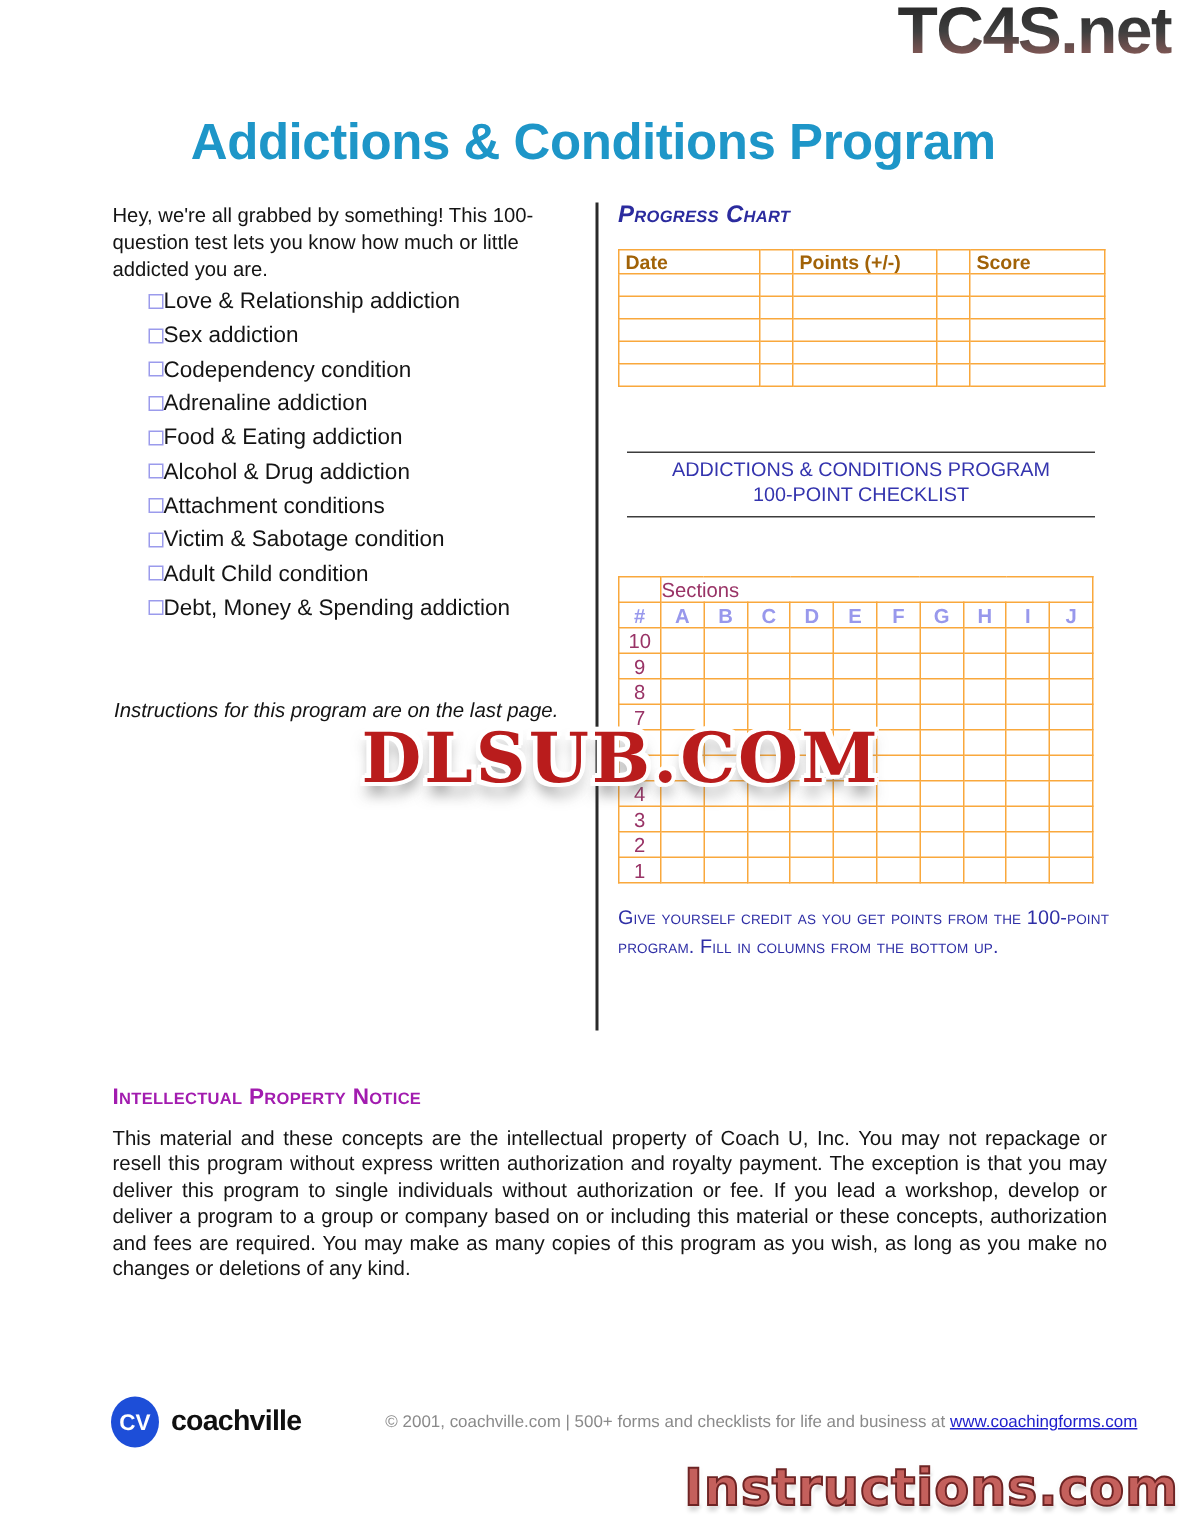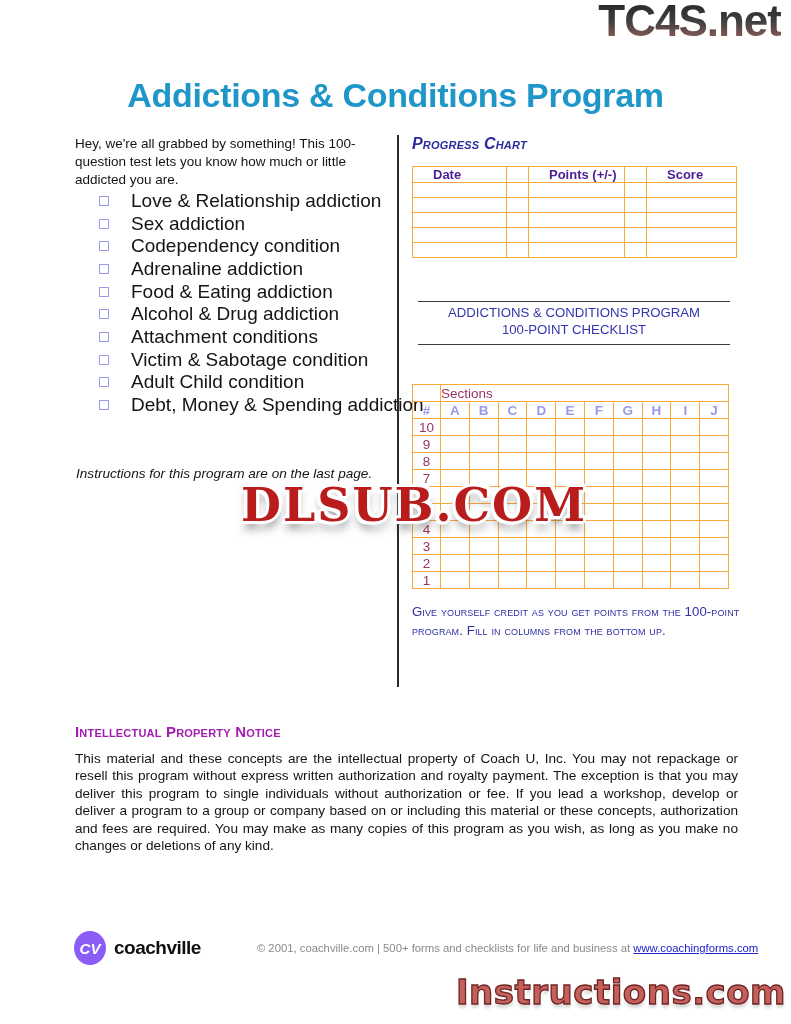--- a/index.html
+++ b/index.html
@@ -21,35 +21,35 @@
   }
 
   .intro {
     position:absolute; left:75px; top:135px; width:318px;
     font-size:13.5px; line-height:1.33; color:#141414;
   }
 
   .checklist { position:absolute; left:99px; top:194px; display:flex; flex-direction:column; gap:8.9px; }
   .check-item { display:flex; align-items:center; height:13.8px; }
   .checkbox { width:10px; height:10px; border:1.6px solid #9b9bec; background:#fff; flex:0 0 auto; }
-  .check-label { margin-left:22px; font-size:19px; color:#141414; }
+  .check-label { margin-left:0; font-size:15px; color:#141414; }
 
   .note { position:absolute; left:76px; top:466px; font-style:italic; font-size:13.6px; color:#141414; }
 
   .divider { position:absolute; left:397px; top:135px; width:1.5px; height:552px; background:#2a2a2a; }
 
   .progress-heading {
     position:absolute; left:412px; top:135px;
     font-variant:small-caps; font-weight:bold; font-style:italic;
     font-size:16px; color:#2B2B9E; letter-spacing:0.2px;
   }
 
   table.progress { position:absolute; left:412px; top:166px; width:324px; border-collapse:collapse; table-layout:fixed; }
   table.progress th, table.progress td { border:1px solid #F9A83C; height:15px; padding:0; }
-  table.progress th { color:#4c1d95; font-size:13px; font-weight:bold; text-align:left; padding-left:20px; }
+  table.progress th { color:#a16207; font-size:13px; font-weight:bold; text-align:left; padding-left:4px; }
 
   .program-header {
     position:absolute; left:418px; top:301px; width:312px;
     border-top:1.3px solid #3c3c3c; border-bottom:1.3px solid #3c3c3c;
     padding:3px 0 6px 0; text-align:center;
     color:#3434AE; font-size:13.2px; line-height:1.25;
   }
 
   table.sections { position:absolute; left:412px; top:384px; width:317px; border-collapse:collapse; table-layout:fixed; }
   table.sections th, table.sections td { border:1px solid #F9A83C; height:17px; padding:0; }
@@ -68,23 +68,23 @@
     font-variant:small-caps; font-weight:bold; font-size:15px;
     color:#a21caf; letter-spacing:0.2px;
   }
   .ip-body {
     position:absolute; left:75px; top:750px; width:663px;
     text-align:justify; font-size:13.6px; line-height:1.28; color:#141414;
   }
 
   .footer { position:absolute; left:74px; top:931px; width:663px; display:flex; align-items:center; }
   .cv-circle {
-    width:32px; height:34px; border-radius:50%; background:#8b5cf6;
+    width:32px; height:34px; border-radius:50%; background:#1d4ed8;
     color:#ffffff; font-weight:bold; font-size:15px;
-    display:flex; align-items:center; justify-content:center; flex:0 0 auto;font-style:italic;
+    display:flex; align-items:center; justify-content:center; flex:0 0 auto;
   }
   .cv-name { margin-left:8px; font-size:19px; font-weight:bold; color:#101010; letter-spacing:-0.5px; }
   .copyright { margin-left:56px; font-size:11.3px; color:#8a8a8a; white-space:nowrap; }
   .copyright a { color:#2020CC; text-decoration:underline; cursor:pointer; }
 
   .dlsub {
     position:absolute; left:241px; top:478px; z-index:6;
     font-family:"DejaVu Serif", serif; font-weight:bold;
     font-size:46px; letter-spacing:2px; color:#b91c1c;
     text-shadow:

